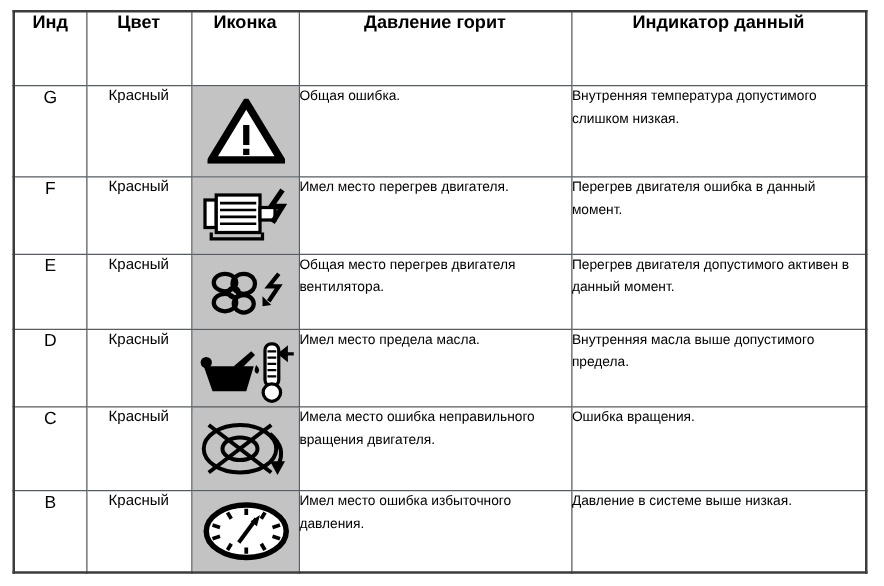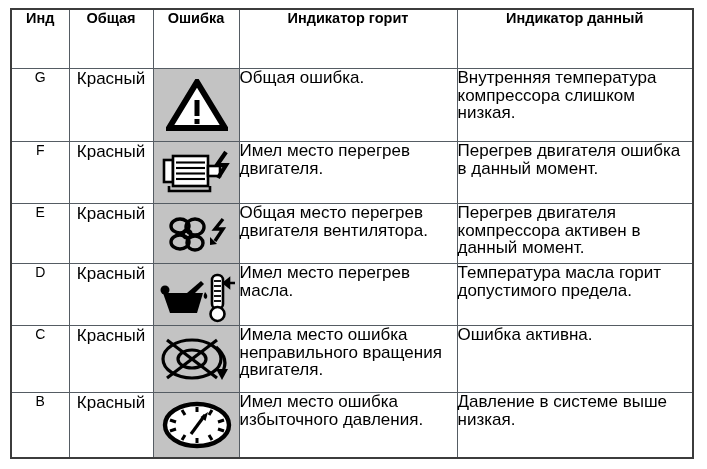--- a/index.html
+++ b/index.html
@@ -19,22 +19,22 @@
   .c-ind{width:58px;}
   .c-color{width:84px;}
   .c-icon{width:86px;}
   .c-on{width:218px;}
   .c-blink{width:236px;}
 
   thead th{height:58px;vertical-align:middle;text-align:center;font-weight:bold;font-size:14.5px;}
   thead th.h-pad{padding:0 4px;}
 
   td.cell-ind,td.cell-color{text-align:center;vertical-align:middle;font-size:14px;}
-  td.cell-color{font-size:17px;}
-  td.cell-text{padding:5px 7px 4px 7px;font-size:17px;line-height:17.5px;margin-top:24px;}
+  td.cell-color{font-size:12px;}
+  td.cell-text{padding:5px 7px 4px 7px;font-size:11px;line-height:17.5px;margin-top:24px;}
   td.cell-icon{text-align:center;vertical-align:top;padding:0;}
 
   .iconbox{
     width:86px;height:100%;
     display:flex;align-items:center;justify-content:center;
     background:#c3c3c3;
   }
   .iconbox.tall{padding:2px 0;}
   .iconwrap{display:block;line-height:0;}
 
@@ -54,44 +54,44 @@
     <colgroup>
       <col class="c-ind">
         <col class="c-color">
         <col class="c-icon">
         <col class="c-on">
         <col class="c-blink">
     </colgroup>
     <thead>
       <tr>
         <th class="h-pad">Инд</th>
-        <th class="h-pad">Общая</th>
-        <th class="h-pad">Ошибка</th>
-        <th class="h-pad">Индикатор горит</th>
+        <th class="h-pad">Цвет</th>
+        <th class="h-pad">Иконка</th>
+        <th class="h-pad">Давление горит</th>
         <th class="h-pad">Индикатор данный</th>
       </tr>
     </thead>
     <tbody>
 
       <tr class="r-g">
         <td class="cell-ind">G</td>
         <td class="cell-color">Красный</td>
         <td class="cell-icon">
           <div class="iconbox">
             <span class="iconwrap">
               <svg width="62" height="52" viewBox="0 0 62 52">
                 <path d="M31 3 L59 49 L3 49 Z" fill="#ffffff" stroke="#000000" stroke-width="6" stroke-linejoin="miter"></path>
                 <rect x="28.5" y="21" width="5" height="16" fill="#000000"></rect>
                 <rect x="28.5" y="40" width="5" height="5" fill="#000000"></rect>
               </svg>
             </span>
           </div>
         </td>
         <td class="cell-text">Общая ошибка.</td>
-        <td class="cell-text">Внутренняя температура компрессора слишком низкая.</td>
+        <td class="cell-text">Внутренняя температура допустимого слишком низкая.</td>
       </tr>
 
       <tr class="r-f">
         <td class="cell-ind">F</td>
         <td class="cell-color">Красный</td>
         <td class="cell-icon">
           <div class="iconbox">
             <span class="iconwrap">
               <svg width="74" height="48" viewBox="0 0 74 48">
                 <g stroke="#000000" stroke-width="2.6" fill="#ffffff">
@@ -129,21 +129,21 @@
                   <ellipse cx="35" cy="32" rx="8" ry="7"></ellipse>
                   <circle cx="27" cy="23" r="4"></circle>
                 </g>
                 <path d="M63 8 L55 18 L63 18 L55 30" fill="none" stroke="#000000" stroke-width="3.4" stroke-linejoin="miter"></path>
                 <path d="M50 26 L57 33 L50 34 Z" fill="#000000"></path>
               </svg>
             </span>
           </div>
         </td>
         <td class="cell-text">Общая место перегрев двигателя вентилятора.</td>
-        <td class="cell-text">Перегрев двигателя компрессора активен в данный момент.</td>
+        <td class="cell-text">Перегрев двигателя допустимого активен в данный момент.</td>
       </tr>
 
       <tr class="r-d">
         <td class="cell-ind">D</td>
         <td class="cell-color">Красный</td>
         <td class="cell-icon">
           <div class="iconbox tall">
             <span class="iconwrap">
               <svg width="80" height="52" viewBox="0 0 80 52">
                 <g>
@@ -161,22 +161,22 @@
                     <line x1="57" y1="20" x2="64" y2="20"></line>
                     <line x1="57" y1="25" x2="64" y2="25"></line>
                     <line x1="57" y1="30" x2="64" y2="30"></line>
                   </g>
                   <path d="M78 12 L68 12 M72 8 L67 12 L72 16 Z" fill="#000000" stroke="#000000" stroke-width="2.6"></path>
                 </g>
               </svg>
             </span>
           </div>
         </td>
-        <td class="cell-text">Имел место перегрев масла.</td>
-        <td class="cell-text">Температура масла горит допустимого предела.</td>
+        <td class="cell-text">Имел место предела масла.</td>
+        <td class="cell-text">Внутренняя масла выше допустимого предела.</td>
       </tr>
 
       <tr class="r-c">
         <td class="cell-ind">C</td>
         <td class="cell-color">Красный</td>
         <td class="cell-icon">
           <div class="iconbox">
             <span class="iconwrap">
               <svg width="78" height="52" viewBox="0 0 78 52">
                 <g fill="none" stroke="#000000" stroke-width="3.2">
@@ -185,21 +185,21 @@
                   <line x1="9" y1="7" x2="59" y2="45"></line>
                   <line x1="59" y1="7" x2="9" y2="45"></line>
                 </g>
                 <path d="M58 14 q14 12 6 26" fill="none" stroke="#000000" stroke-width="3.2"></path>
                 <path d="M58 36 L70 36 L64 47 Z" fill="#000000"></path>
               </svg>
             </span>
           </div>
         </td>
         <td class="cell-text">Имела место ошибка неправильного вращения двигателя.</td>
-        <td class="cell-text">Ошибка активна.</td>
+        <td class="cell-text">Ошибка вращения.</td>
       </tr>
 
       <tr class="r-b">
         <td class="cell-ind">B</td>
         <td class="cell-color">Красный</td>
         <td class="cell-icon">
           <div class="iconbox">
             <span class="iconwrap">
               <svg width="72" height="50" viewBox="0 0 72 50">
                 <ellipse cx="36" cy="25" rx="32" ry="21" fill="#ffffff" stroke="#000000" stroke-width="4.4"></ellipse>

